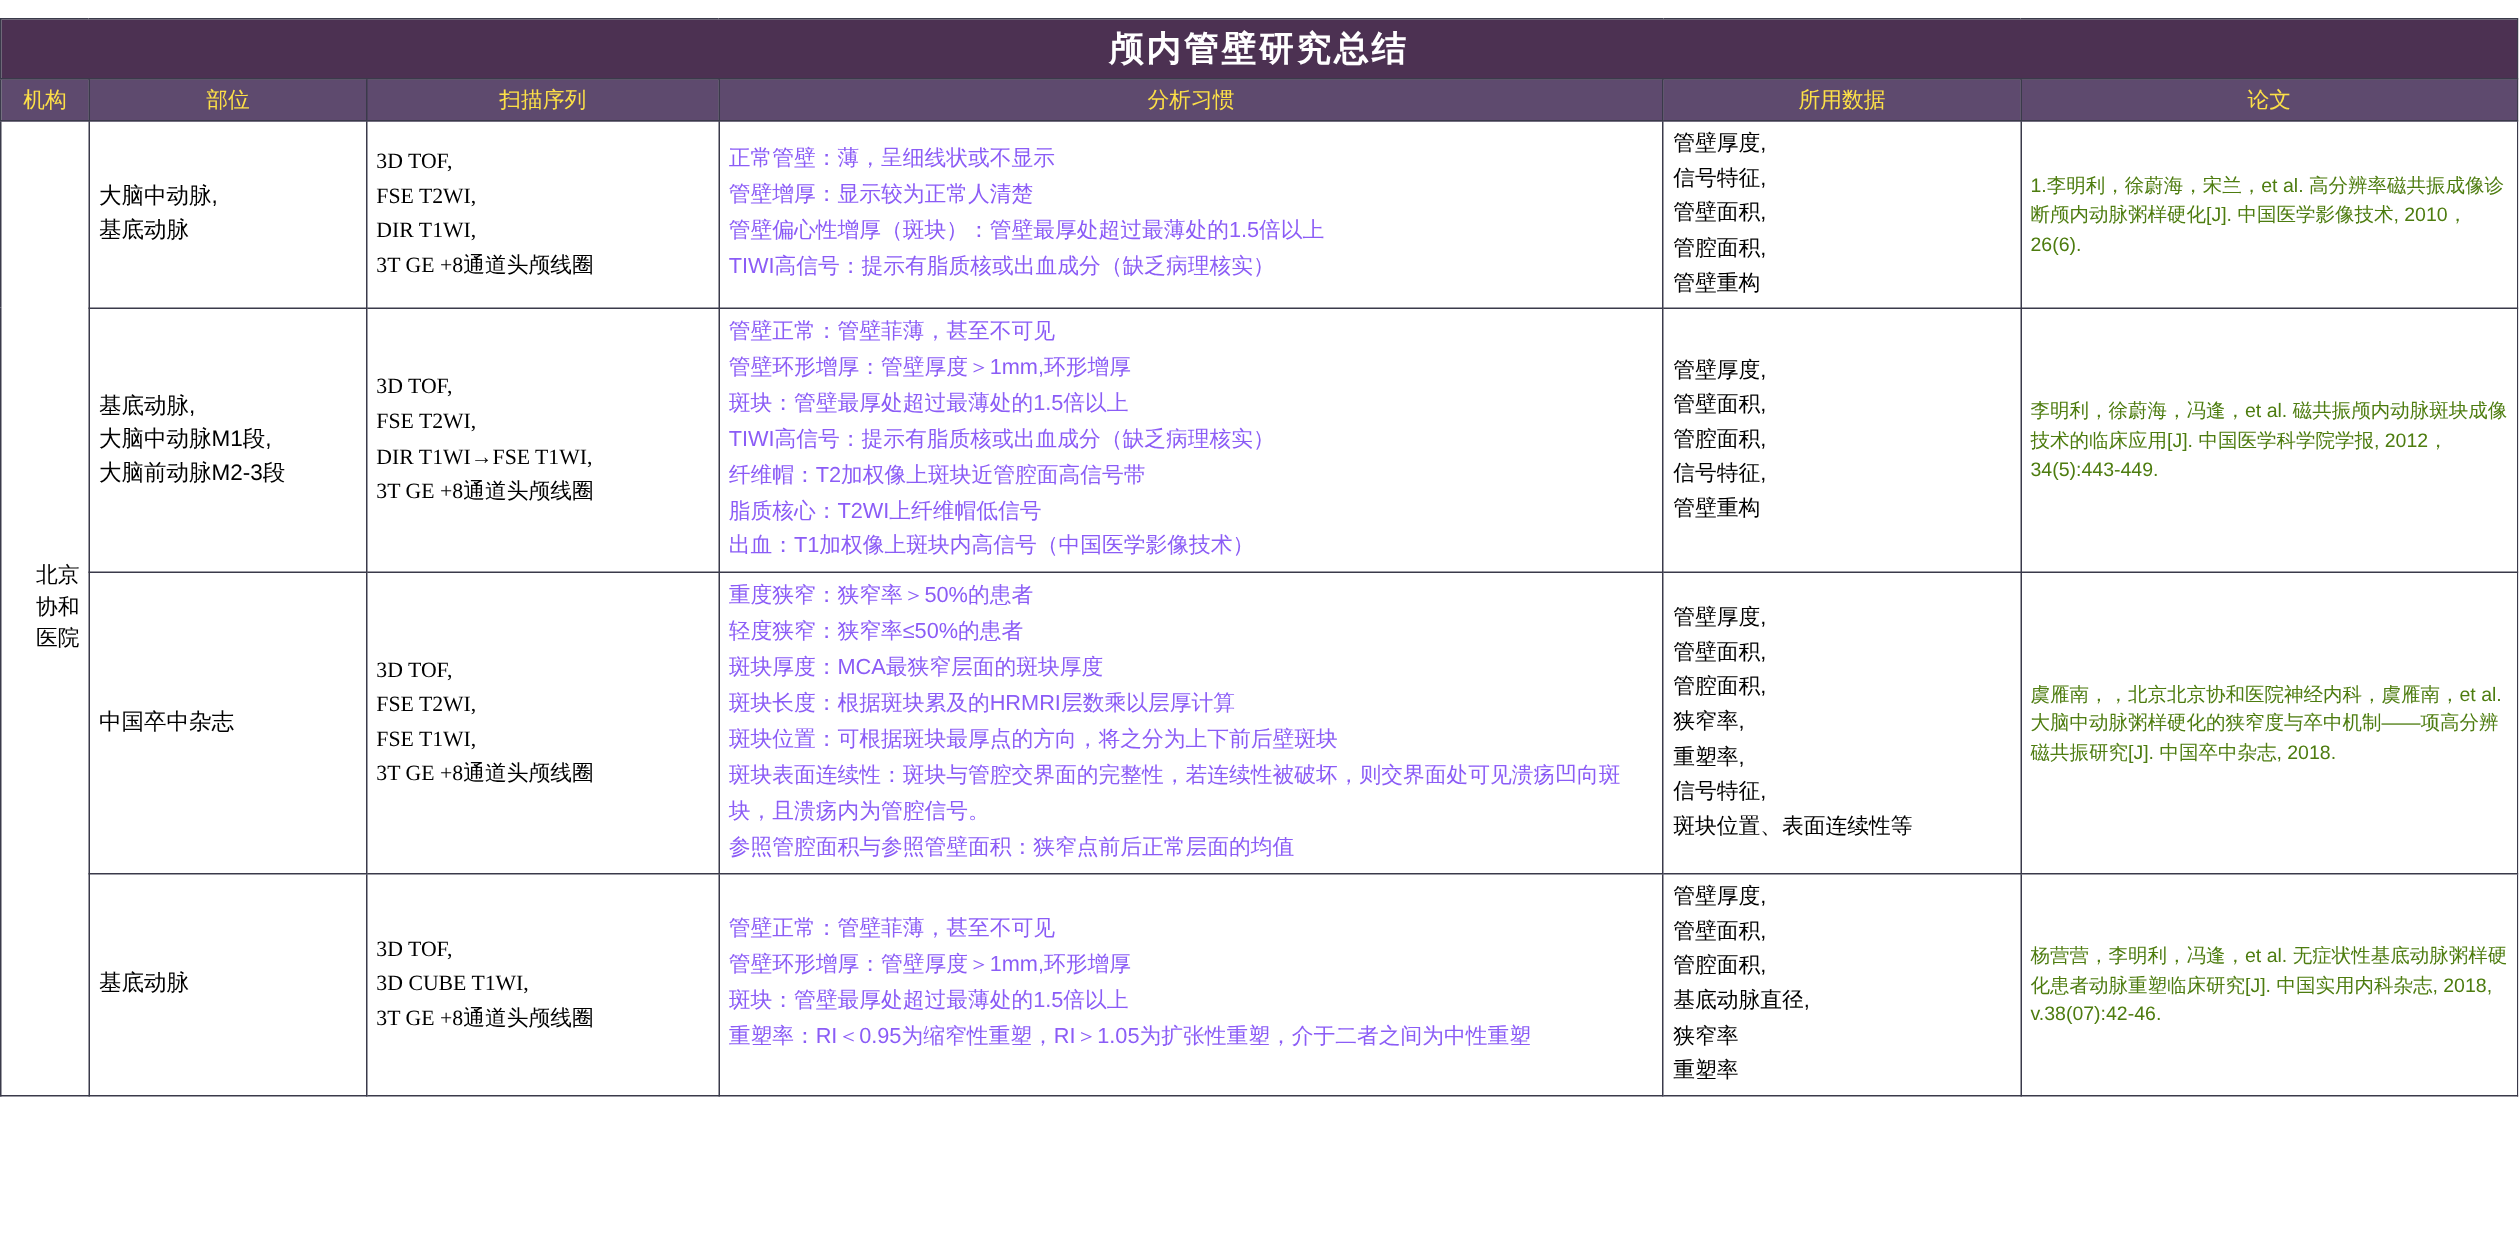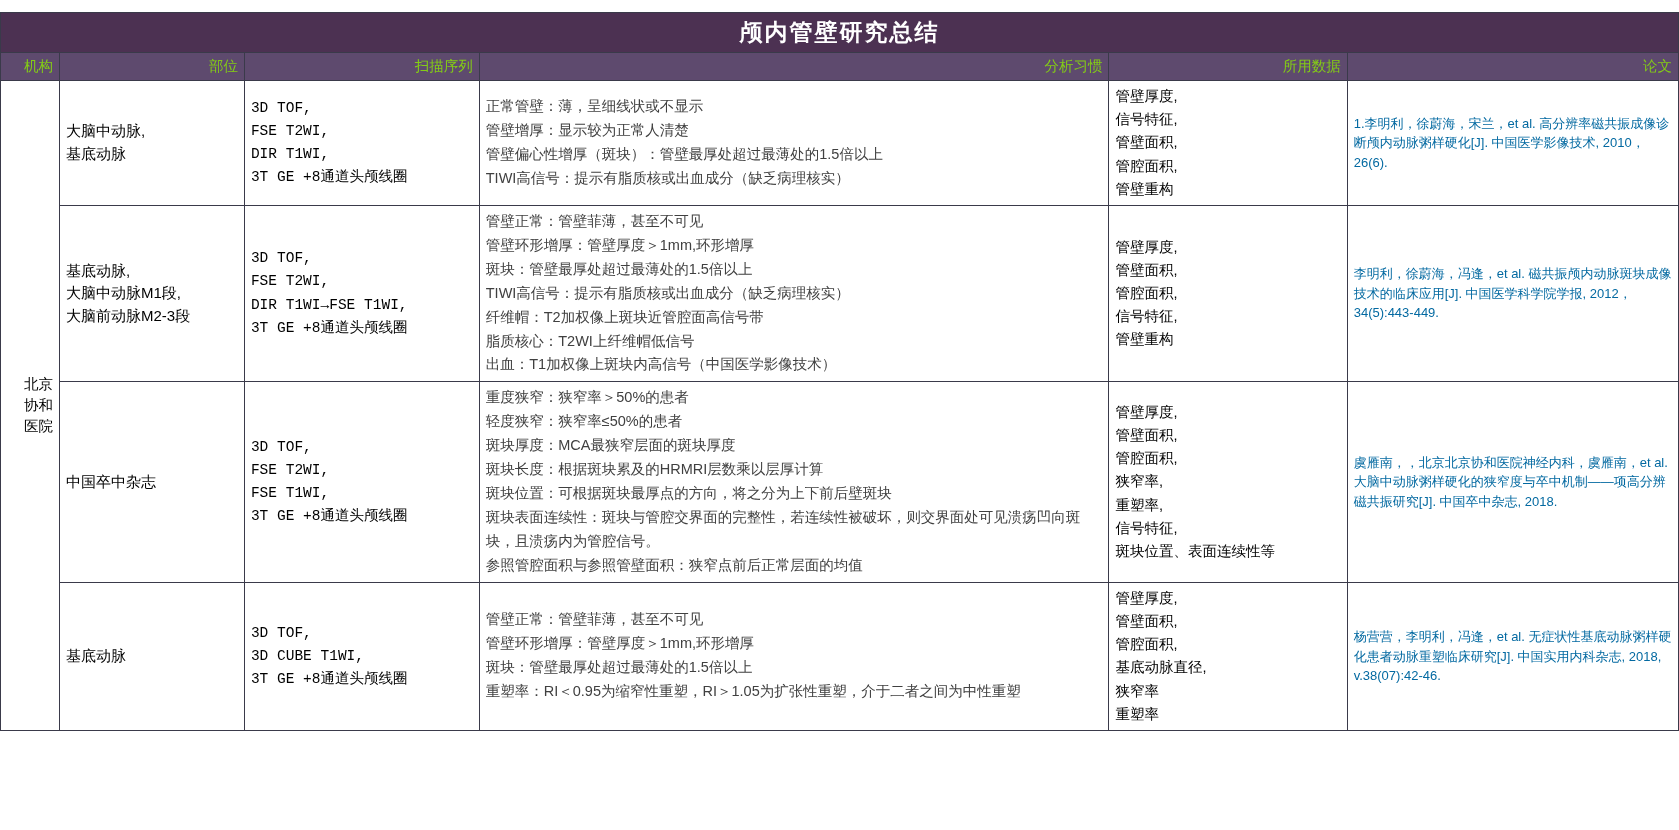--- a/index.html
+++ b/index.html
@@ -32,43 +32,43 @@
     text-align: center;
     font-size: 23px;
     font-weight: bold;
     letter-spacing: 2px;
     height: 38px;
     padding: 2px 0 6px 0;
     border: 1px solid #3a3a4a;
   }
   .hdr {
     background: #5e4a6e;
-    color: #84cc16;
+    color: #fde047;
     font-size: 14.5px;
     font-weight: normal;
-    text-align: right;
+    text-align: center;
     height: 22px;
     padding: 2px 4px;
     vertical-align: middle;
   }
   .c-org {
     width: 52px;
     text-align: right;
     font-size: 14.5px;
     color: #000;
     vertical-align: middle;
     line-height: 1.45;
     padding-left: 4px;
   }
   .c-site { width: 163px; font-size: 15px; color: #000; line-height: 1.5; }
   .c-seq  { width: 207px; font-size: 14.5px; color: #000; line-height: 1.6;
-            font-family: Liberation Mono, monospace; }
-  .c-analysis { width: 555px; font-size: 14.5px; color: #404040; line-height: 1.65; }
+            font-family: Liberation Serif, serif; }
+  .c-analysis { width: 555px; font-size: 14.5px; color: #8b5cf6; line-height: 1.65; }
   .c-data { width: 210px; font-size: 14.5px; color: #000; line-height: 1.6; }
-  .c-paper { width: 290px; font-size: 13px; color: #0369a1; line-height: 1.5; }
+  .c-paper { width: 290px; font-size: 13px; color: #4d7c0f; line-height: 1.5; }
   .lines div { white-space: pre-wrap; }
 </style>
 </head>
 <body>
 
 <div class="page">
   <table class="summary">
     <colgroup>
       <col style="width:52px">
       <col style="width:163px">

